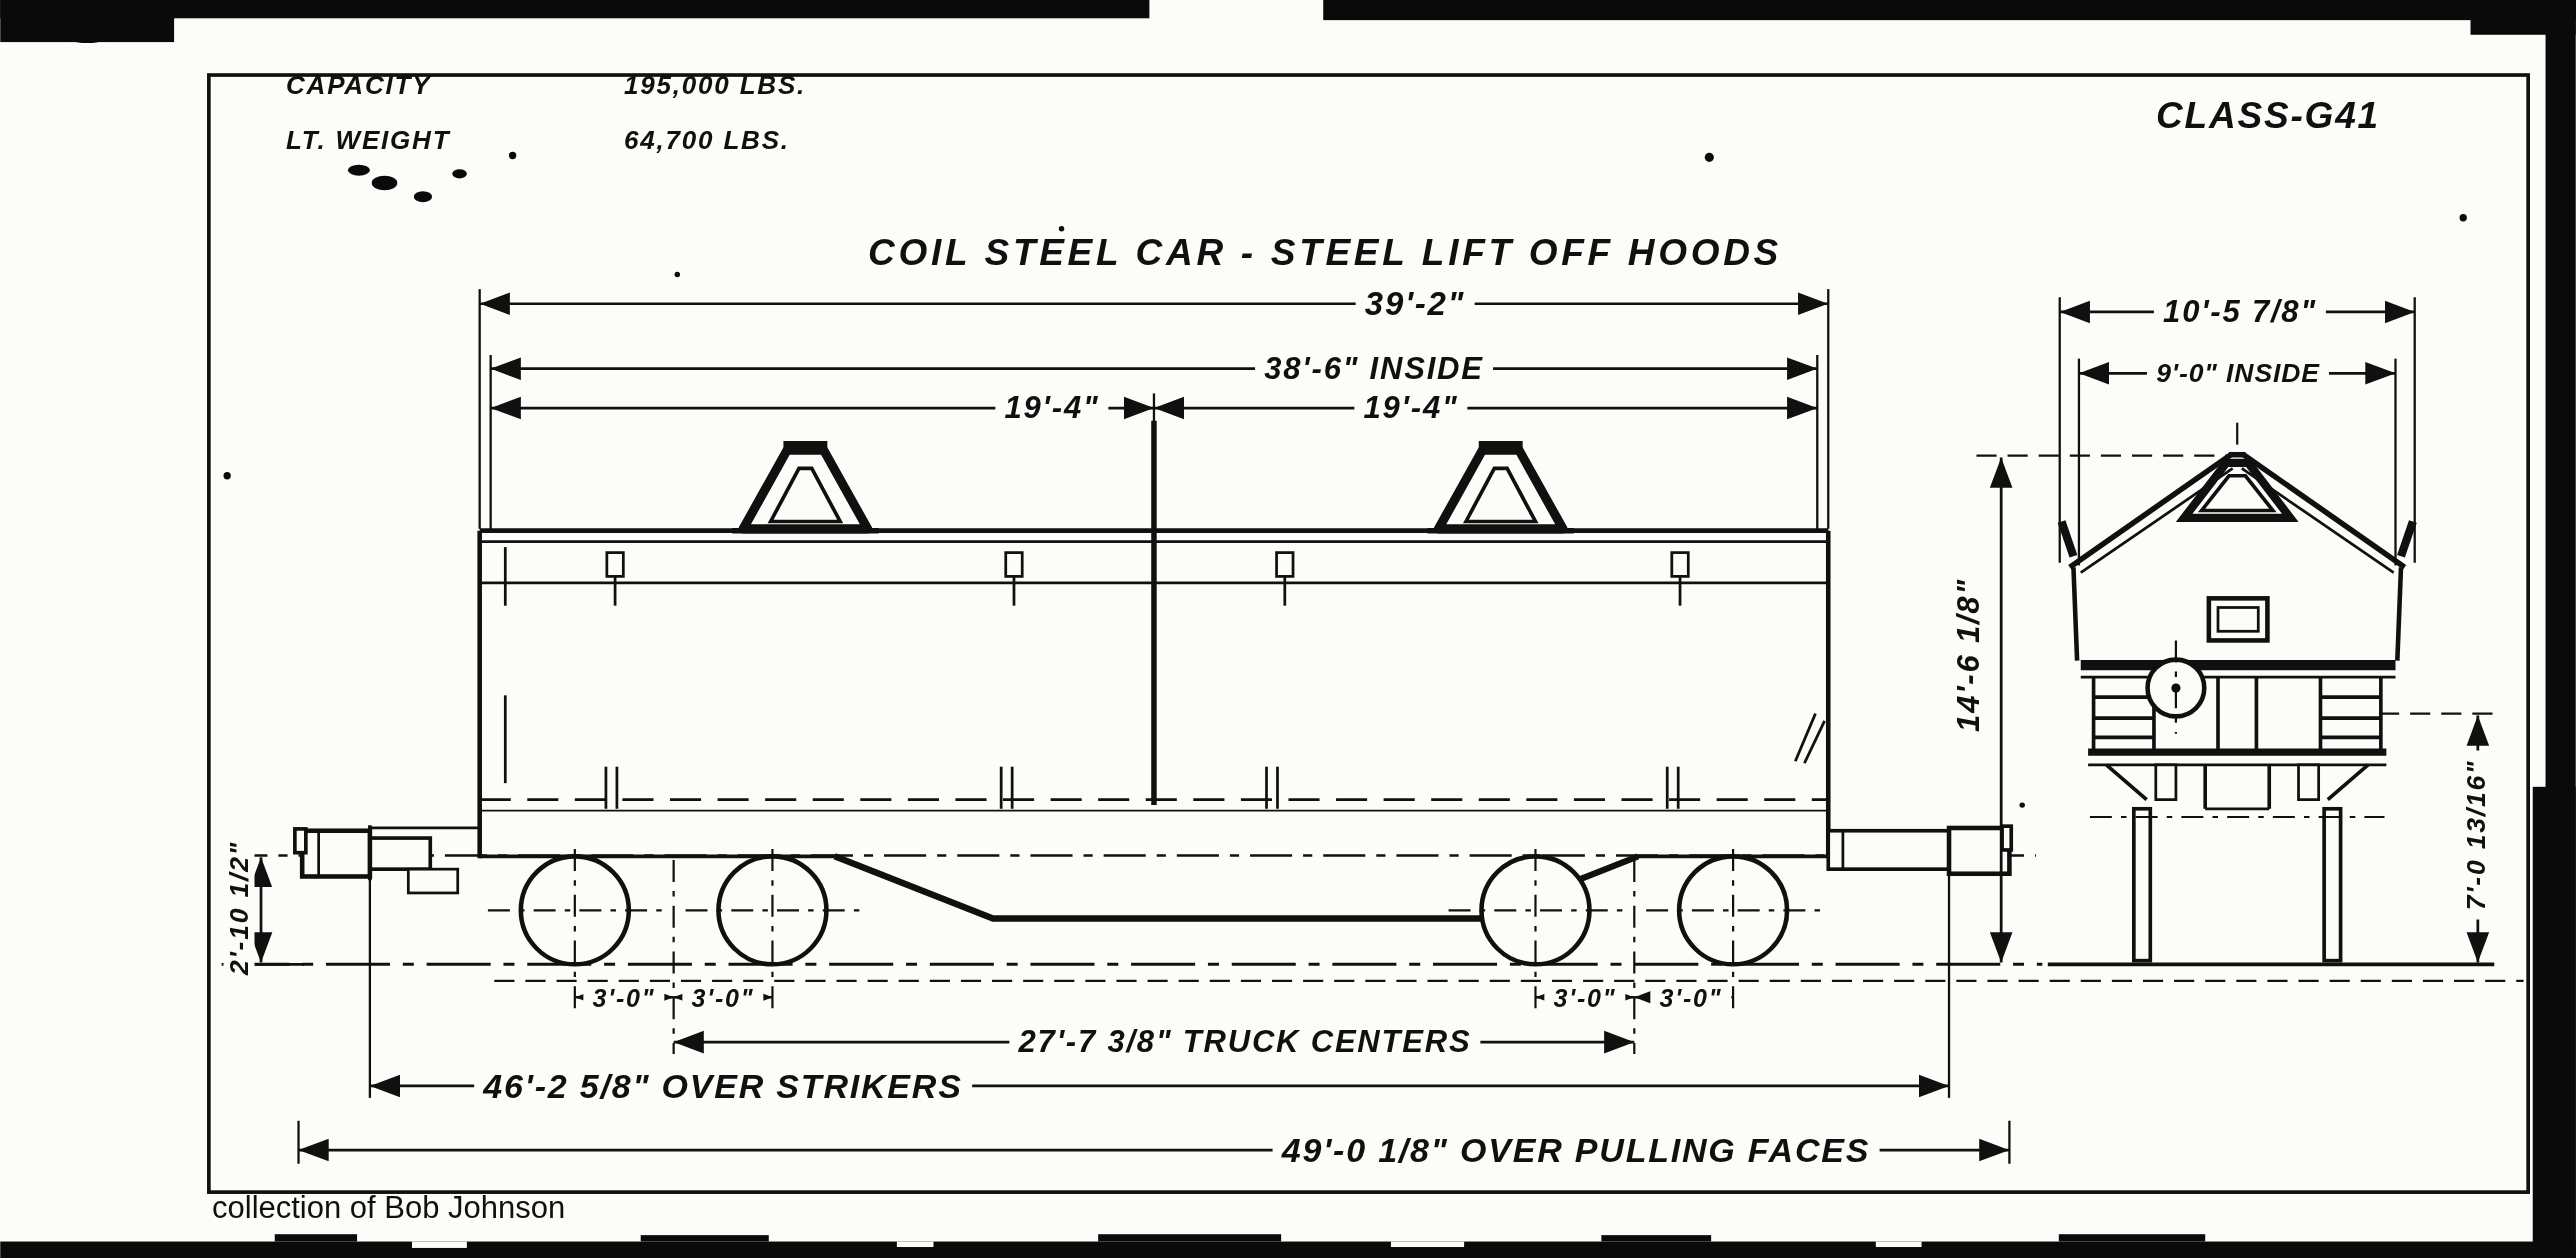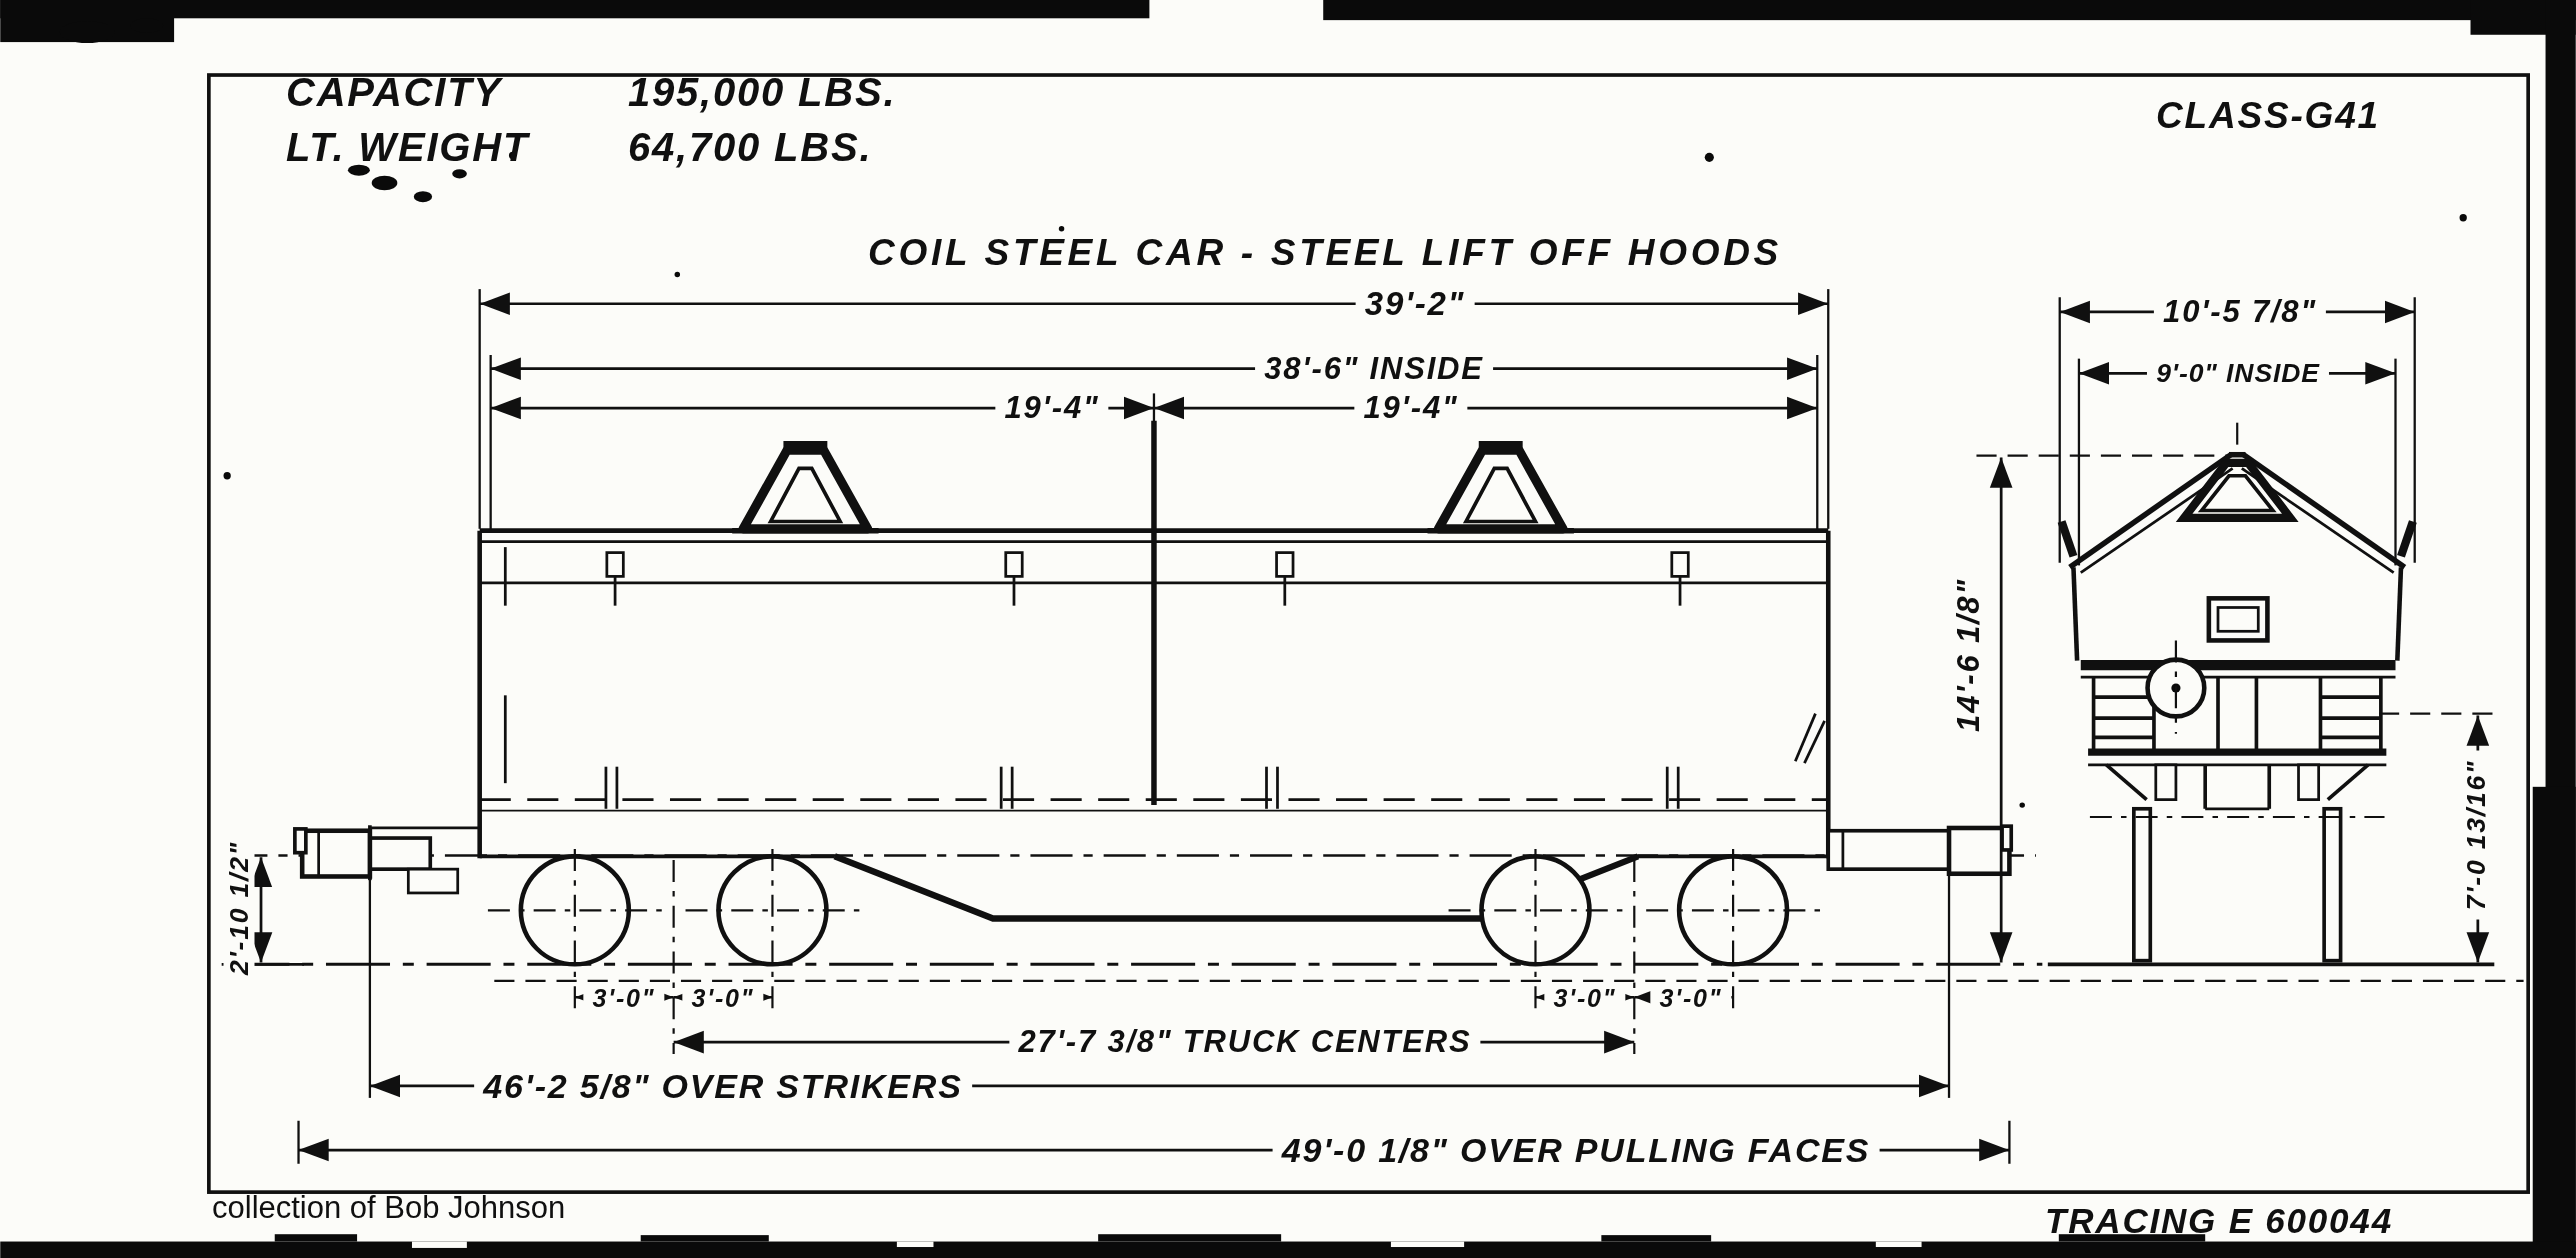--- a/index.html
+++ b/index.html
@@ -25,21 +25,21 @@
   .b11{stroke:#101010;stroke-width:11;fill:none;}
   .wht{fill:#fcfcf9;}
   .ink{fill:#0a0a0a;}
   .dash34{stroke:#101010;stroke-width:3;fill:none;stroke-dasharray:34 18;}
   
   .hand{position:absolute;font-style:italic;font-weight:700;letter-spacing:1.8px;
         white-space:nowrap;color:#101010;}
   .ctr{transform:translate(-50%,-50%);font-style:italic;}
   .rot{transform:translate(-50%,-50%) rotate(-90deg);}
   .bgw{background:#fcfcf9;padding:0 9.2px;}
-  .s44{font-size:40px;} .s40{font-size:37px;} .s38{font-size:35px;} .s37{font-size:34px;}
+  .s44{font-size:26px;} .s40{font-size:37px;} .s38{font-size:35px;} .s37{font-size:34px;}
   .s36{font-size:33px;} .s34{font-size:31px;} .s29{font-size:26.5px;} .s27{font-size:25px;}
   
   #cap-block{left:286px;top:70px;}
   #cap-block .row{height:55px;}
   #cap-block .lab{display:inline-block;width:329px;}
   #class-label{left:2268px;top:116px;}
   #title{left:1325px;top:253px;letter-spacing:3.7px;}
   #d-overall{left:1415px;top:304px;}
   #d-inside{left:1374px;top:369px;}
   #d-hood-l{left:1052px;top:408px;}
@@ -312,17 +312,16 @@
   <div id="d-sideh" class="hand s29 rot bgw">7'-0 13/16"</div>
   <div id="d-couph" class="hand s29 rot bgw">2'-10 1/2"</div>
   <div id="d-ax1" class="hand s27 ctr bgw">3'-0"</div>
   <div id="d-ax2" class="hand s27 ctr bgw">3'-0"</div>
   <div id="d-ax3" class="hand s27 ctr bgw">3'-0"</div>
   <div id="d-ax4" class="hand s27 ctr bgw">3'-0"</div>
   <div id="d-tc" class="hand s34 ctr bgw">27'-7 3/8" TRUCK CENTERS</div>
   <div id="d-strik" class="hand s37 ctr bgw">46'-2 5/8" OVER STRIKERS</div>
   <div id="d-pull" class="hand s37 ctr bgw">49'-0 1/8" OVER PULLING FACES</div>
 
-  <div id="tracing" class="hand s38 ctr">TRACING E 600044</div>
   <div id="collection">collection of Bob Johnson</div>
 
 </div>
 
 
 </body></html>

